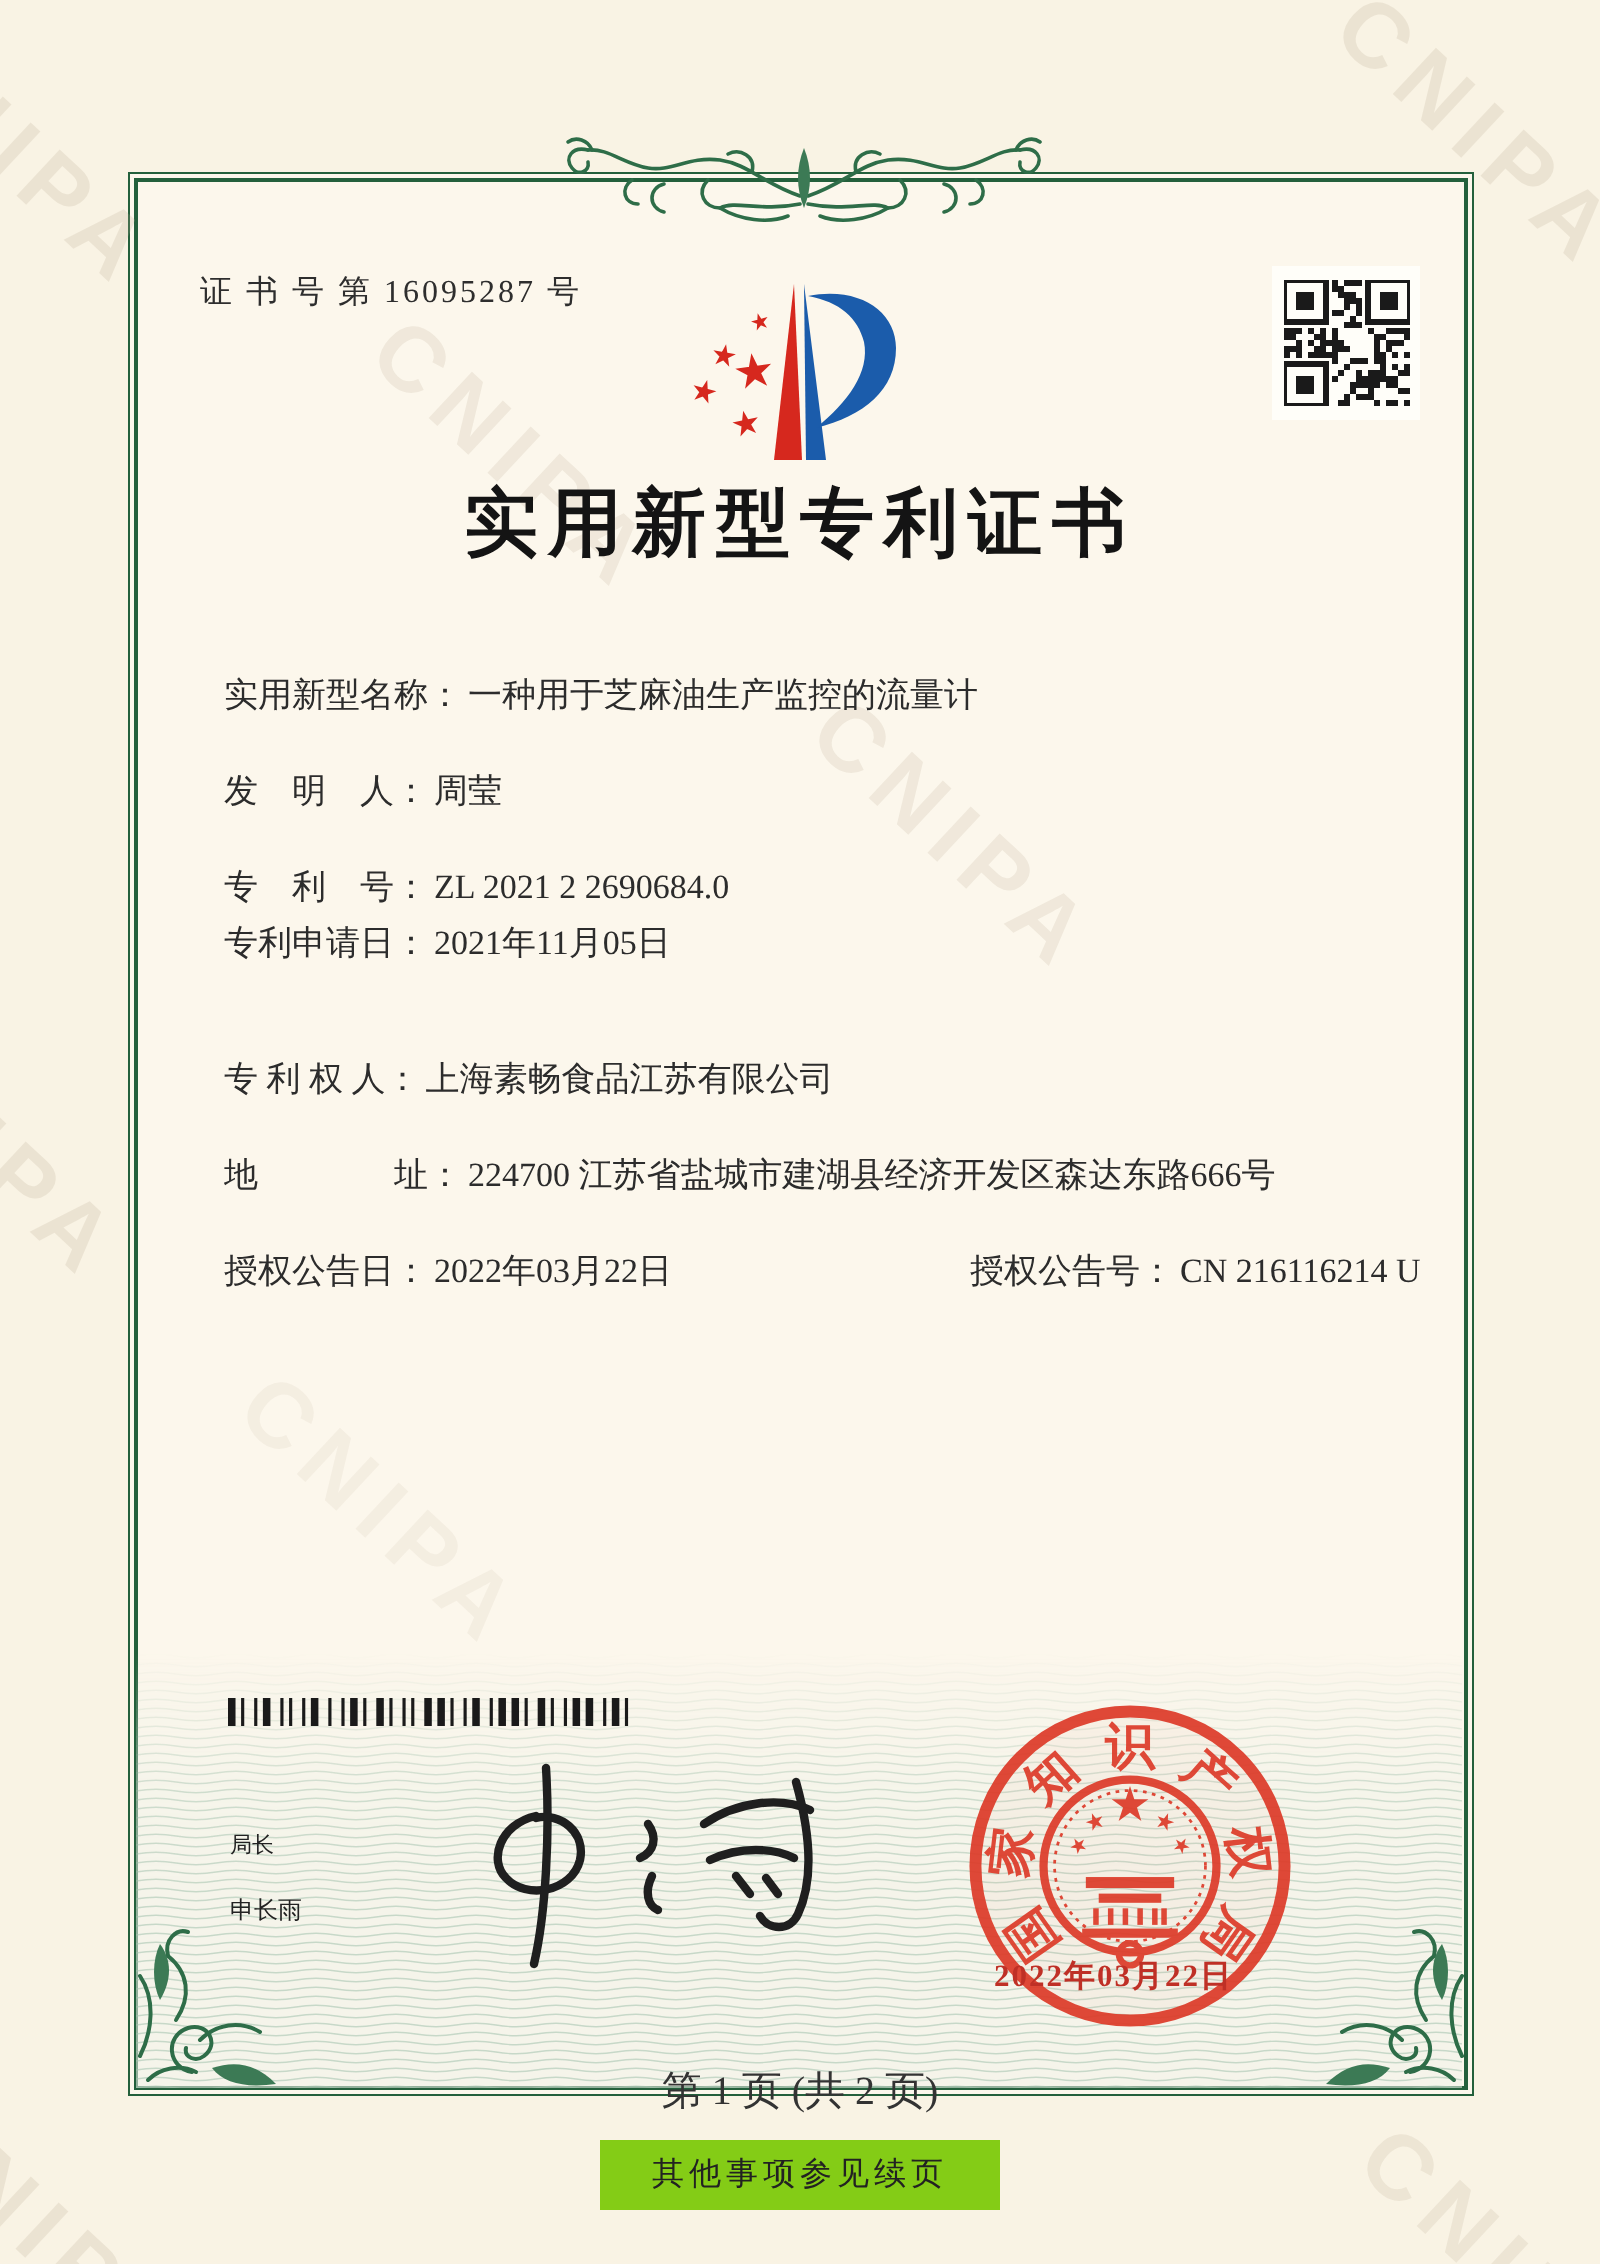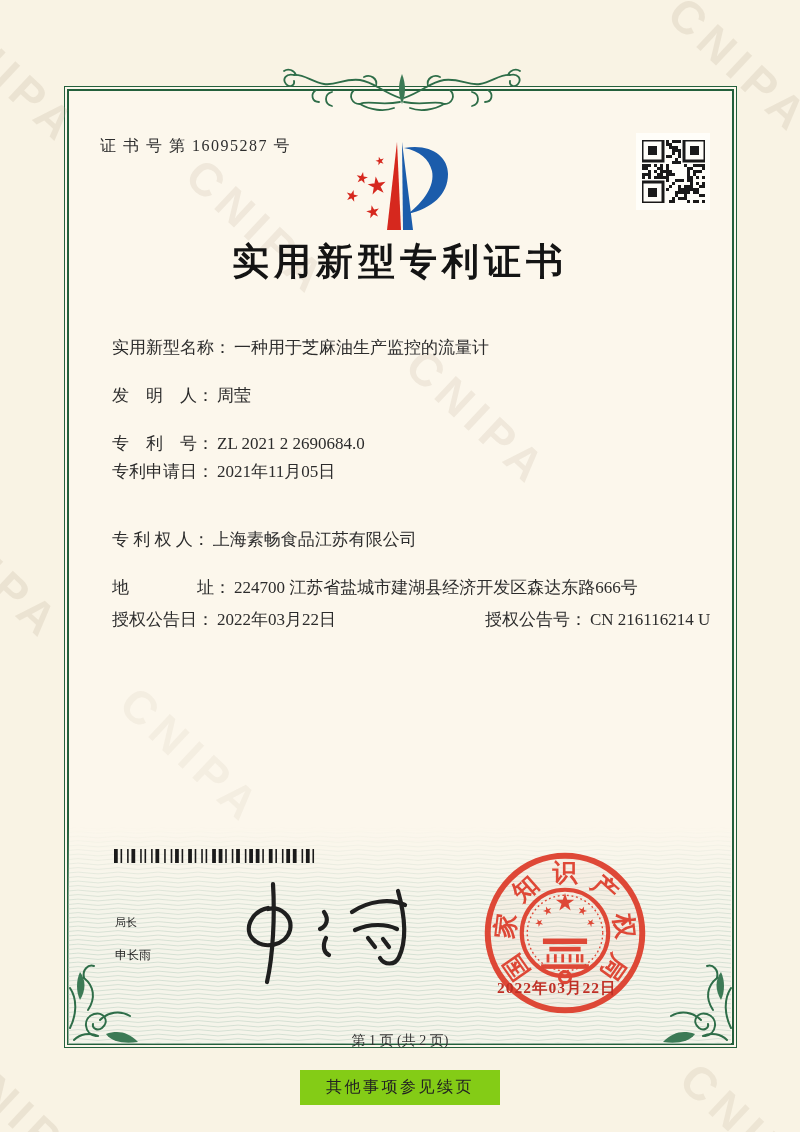--- a/index.html
+++ b/index.html
@@ -57,21 +57,21 @@
   .signer-title{position:absolute; left:115px; top:915px; font-size:11px; color:#222;}
   .signer-name{position:absolute; left:115px; top:947px; font-size:12px; color:#222;}
   .signature{position:absolute; left:228px; top:876px;}
   .seal{position:absolute; left:473px; top:841px;}
   .seal-date{
     position:absolute; left:497px; top:978px; z-index:4;
     font-size:15.5px; font-weight:700; color:#bf3026; letter-spacing:1px; white-space:nowrap;
   }
   .page-footer{
     position:absolute; left:0; top:1032px; width:100%;
-    text-align:center; font-size:14px; color:#333;
+    text-align:center; font-size:20px; color:#333;
   }
   .note-box{
     position:absolute; left:50%; top:1070px; transform:translateX(-50%);
     background:#84cc16; padding:7px 26px; z-index:3;
   }
   .note-text{font-size:16px; letter-spacing:2.5px; color:#222;}
   .ornament{position:absolute; z-index:2;}
   .ornament.top{left:282px; top:60px;}
   .ornament.bl{left:66px; top:950px;}
   .ornament.br{left:655px; top:950px;}
@@ -341,21 +341,21 @@
 
     <div id="fields">
         <div class="field-row" style="top: 336px;"><span class="field-label">实用新型名称：</span><span class="field-value">一种用于芝麻油生产监控的流量计</span></div>
         <div class="field-row" style="top: 384px;"><span class="field-label">发　明　人：</span><span class="field-value">周莹</span></div>
         <div class="field-row" style="top: 432px;"><span class="field-label">专　利　号：</span><span class="field-value">ZL 2021 2 2690684.0</span></div>
         <div class="field-row" style="top: 460px; text-align: right;"><span class="field-label">专利申请日：</span><span class="field-value">2021年11月05日</span></div>
         <div class="field-row" style="top: 528px;"><span class="field-label">专 利 权 人：</span><span class="field-value">上海素畅食品江苏有限公司</span></div>
         <div class="field-row" style="top: 576px;"><span class="field-label">地　　　　址：</span><span class="field-value">224700 江苏省盐城市建湖县经济开发区森达东路666号</span></div>
       </div>
 
-    <div class="field-row" style="top:608px;">
+    <div class="field-row" style="top:624px;">
       <span class="field-label">授权公告日：</span><span class="field-value">2022年03月22日</span>
       <span class="grant-no">
         <span class="field-label">授权公告号：</span><span class="field-value">CN 216116214 U</span>
       </span>
     </div>
 
 
     <svg class="barcode" id="barcode" width="205" height="14" viewBox="0 0 205 14">
         <rect x="0" y="0" width="3.7617021276595746" height="14" fill="#1a1a1a"></rect>
         <rect x="6.542553191489362" y="0" width="1.5808510638297872" height="14" fill="#1a1a1a"></rect>

